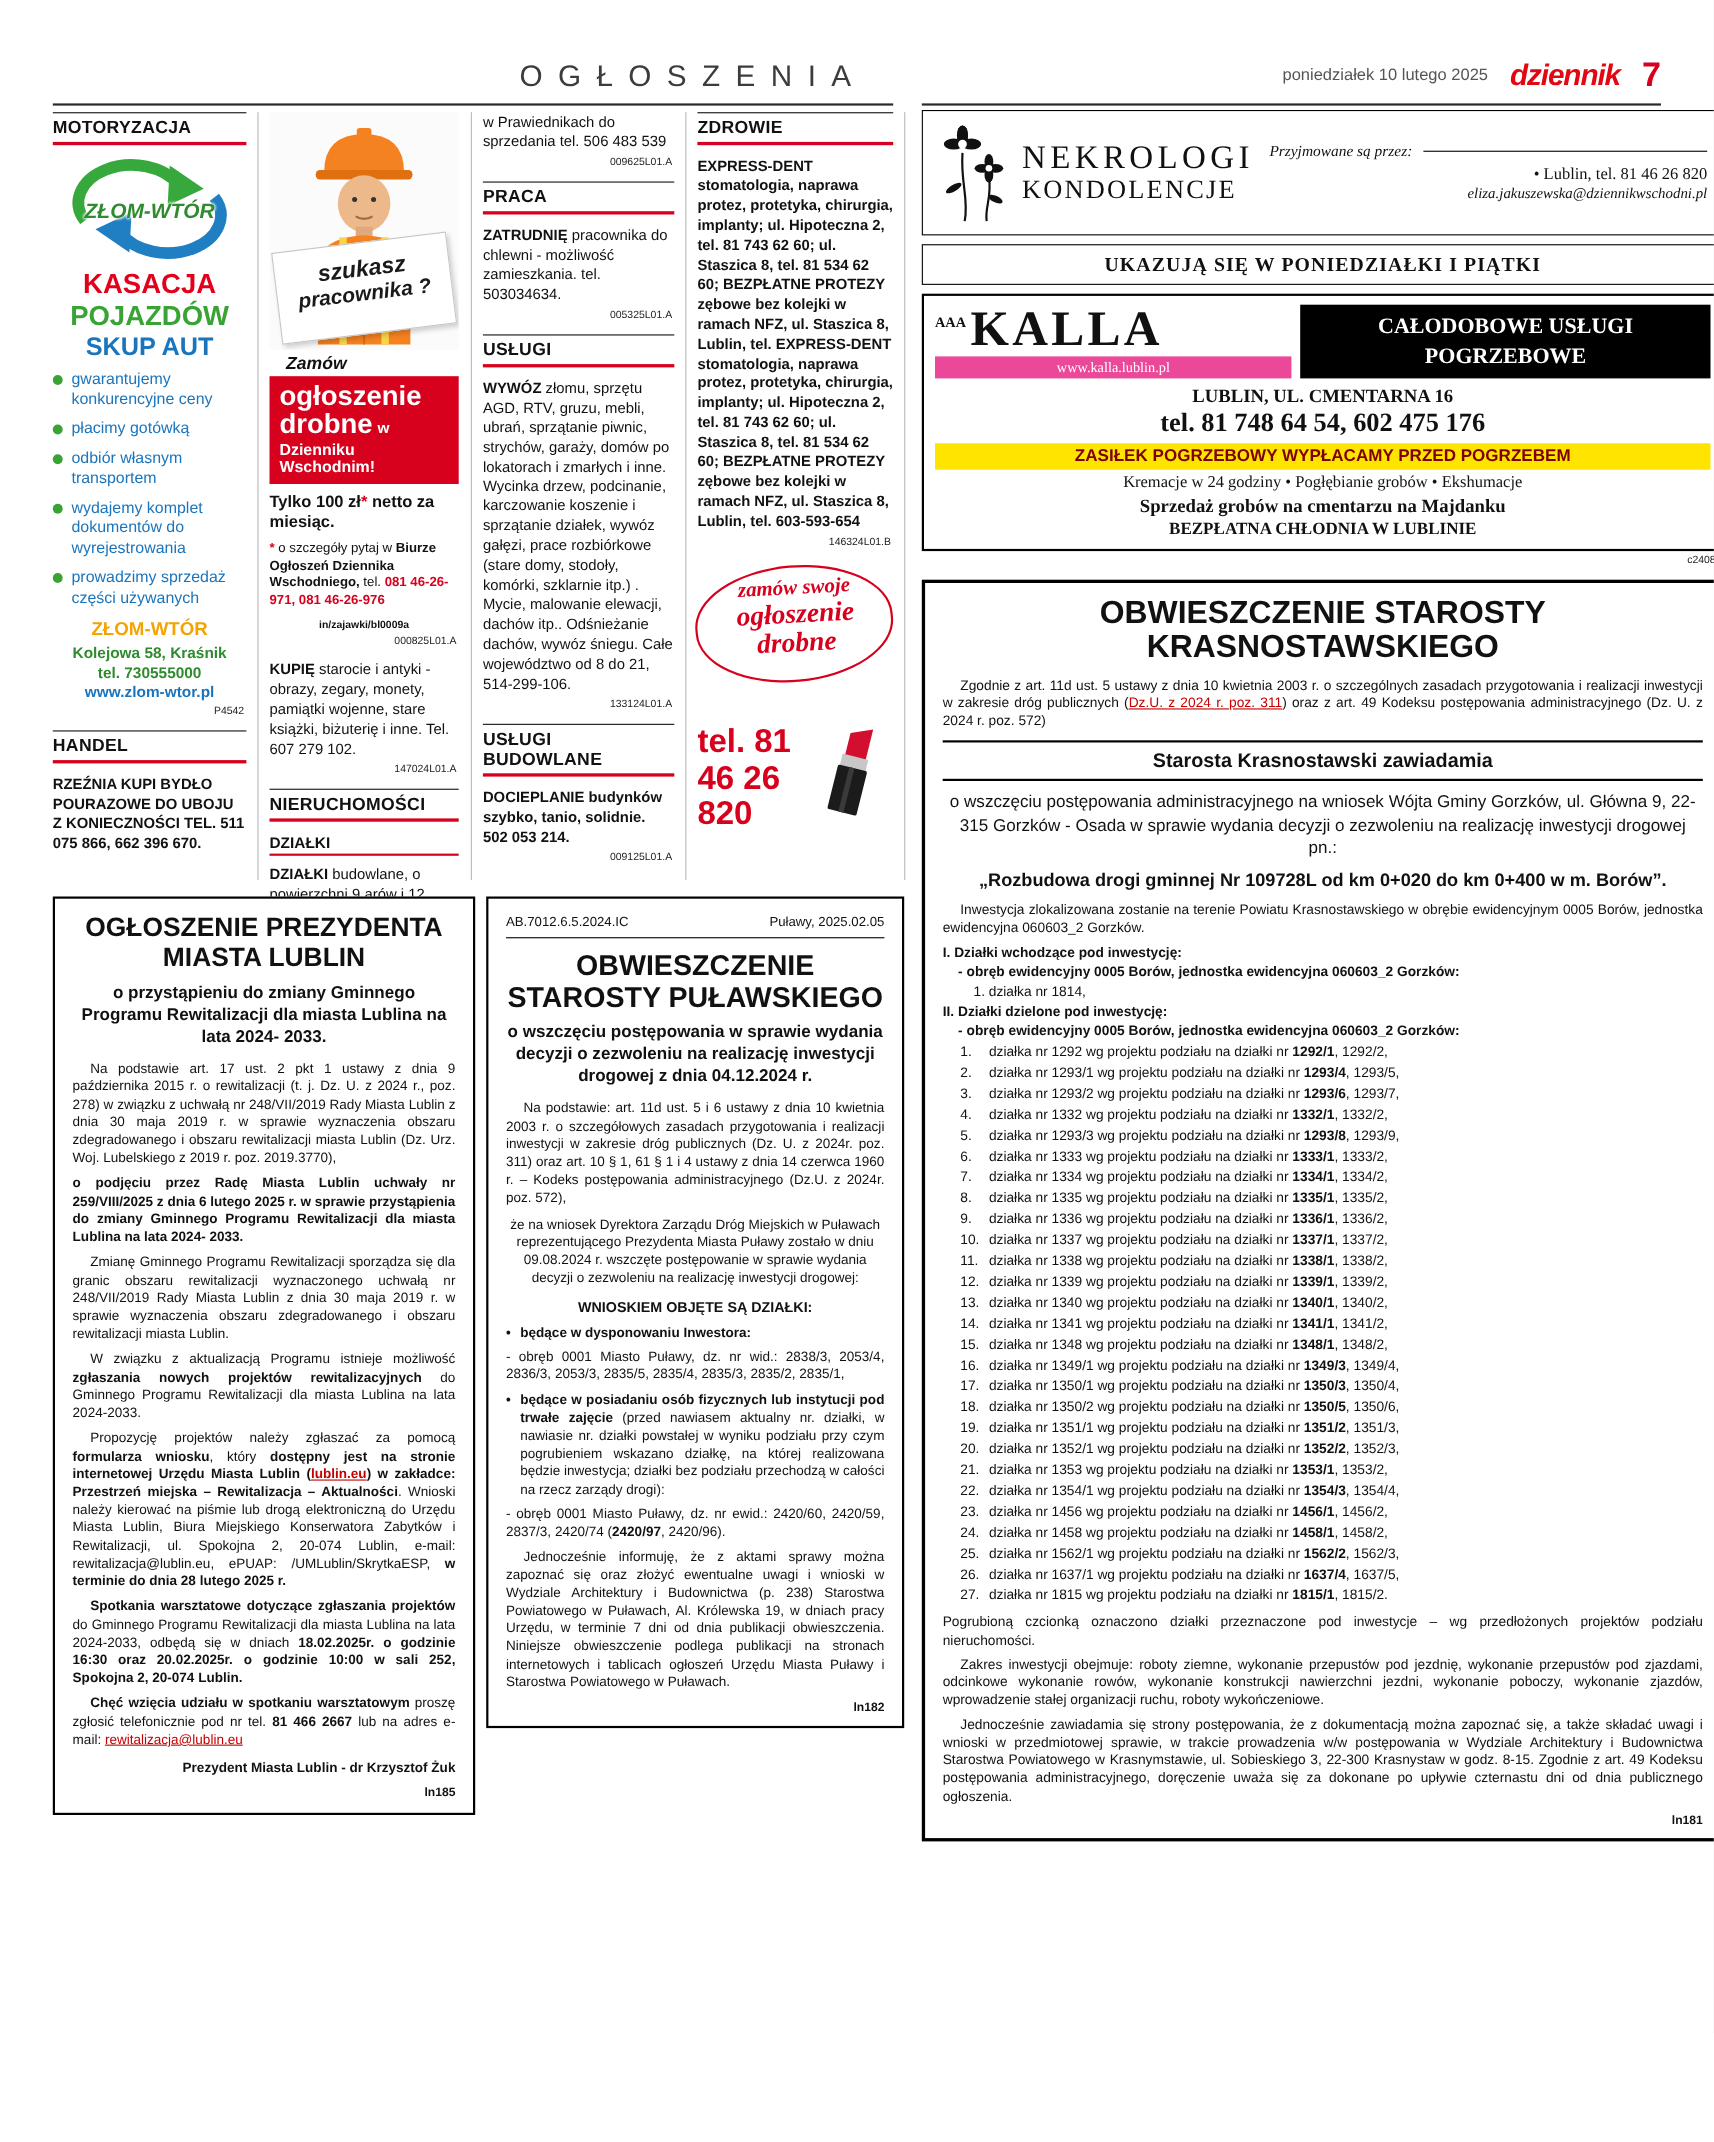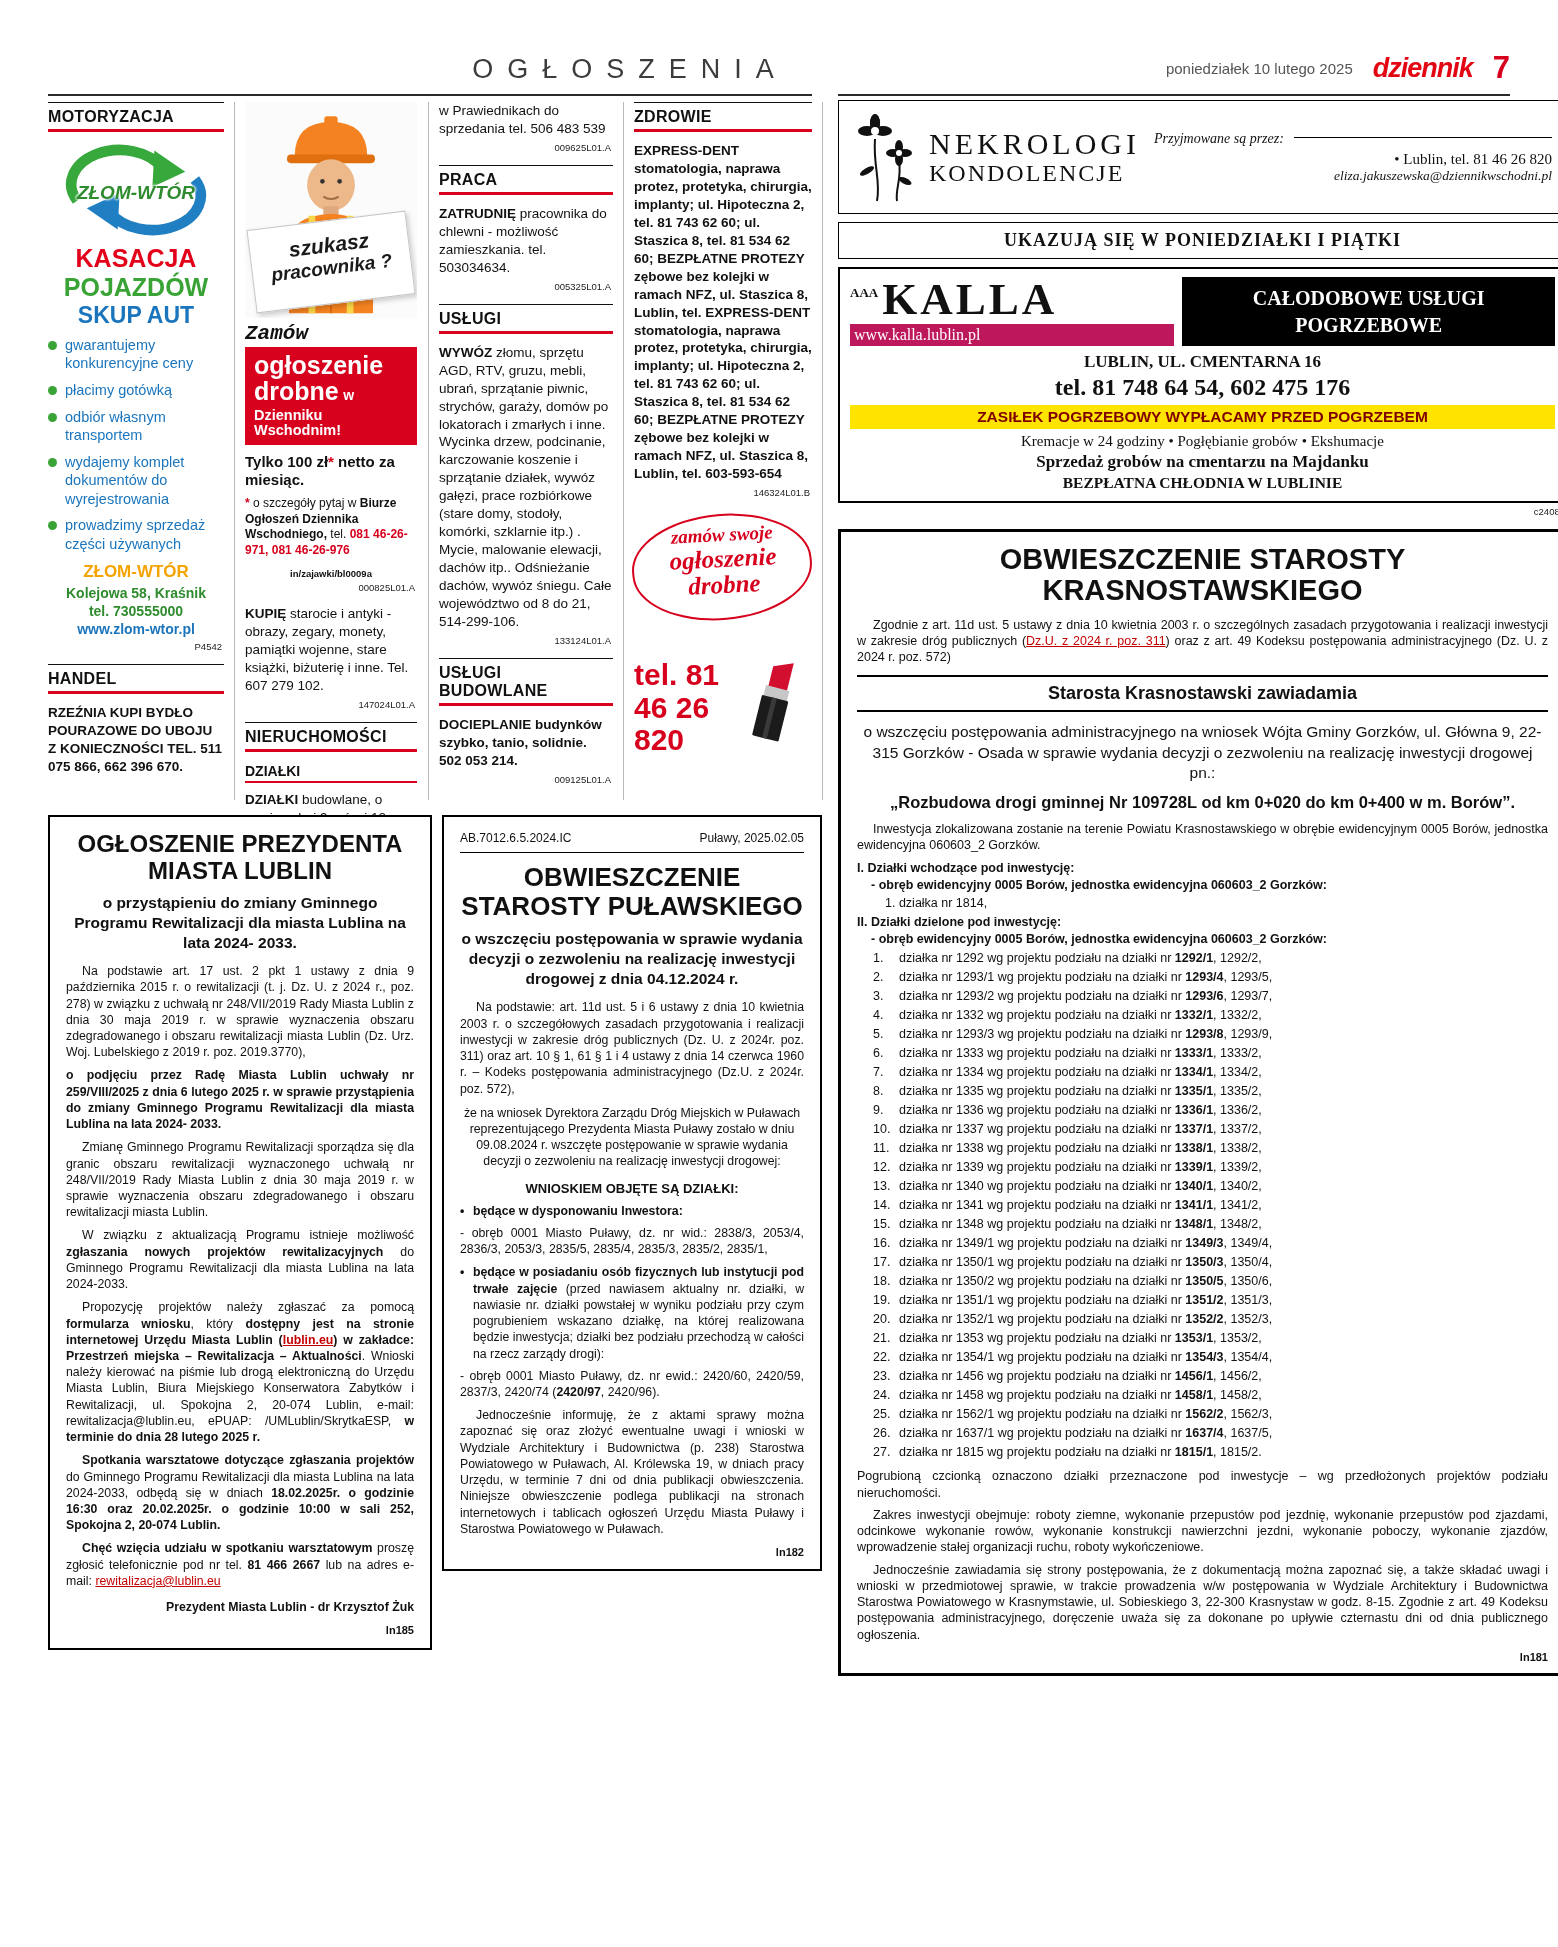--- a/index.html
+++ b/index.html
@@ -37,21 +37,21 @@
   .zf{text-align:center;line-height:1.3;}
   .zf-name{color:#f5a300;font-weight:800;font-size:17px;}
   .zf-addr,.zf-tel{color:#2e8b2e;font-weight:700;font-size:14px;}
   .zf-web{color:var(--blue);font-weight:800;font-size:14px;}
 
   
   .worker-art{position:relative;height:216px;background:#fbfbfb;overflow:hidden;}
   .signboard{position:absolute;left:6px;top:118px;width:160px;height:84px;background:#fff;border:1px solid #c6c6c6;box-shadow:2px 3px 5px rgba(0,0,0,.18);transform:rotate(-7deg);text-align:center;padding-top:12px;font-style:italic;font-weight:800;color:#1a1a1a;}
   .sg1{font-size:21px;}
   .sg2{font-size:19px;}
-  .zamow{font-weight:800;font-style:italic;font-size:21px;margin:4px 0 2px;font-family:Liberation Mono, monospace;}
+  .zamow{font-weight:800;font-style:italic;font-size:16px;margin:4px 15px 2px;}
   .redbox{background:var(--red);color:#fff;padding:6px 9px 7px;line-height:1.02;}
   .rb-big{font-size:25px;font-weight:800;}
   .rb-w{font-size:14px;font-weight:700;}
   .rb-sub{font-size:14.5px;font-weight:700;margin-top:4px;}
   .price{font-size:15px;margin-top:8px;line-height:1.25;}
   .promo-note{font-size:12px;line-height:1.3;margin-top:6px;}
   .slug{font-size:9.5px;font-weight:700;text-align:center;margin-top:10px;}
 
   
   .drobne-promo{position:relative;margin-top:20px;}
@@ -74,21 +74,21 @@
   .rule-line{flex:1;border-bottom:1px solid #000;margin:0 0 3px 10px;}
   .ni-contact{font-size:15px;margin-top:4px;}
   .ni-email{font-style:italic;font-size:13.5px;}
   .schedule-box{border:1px solid #000;margin-top:8px;text-align:center;font-family:"Liberation Serif",serif;font-weight:700;font-size:18px;letter-spacing:1px;padding:7px 0;}
   .kalla-box{border:2px solid #000;margin-top:8px;padding:8px 10px 9px;font-family:"Liberation Serif",serif;text-align:center;}
   .kalla-top{display:flex;gap:8px;align-items:stretch;}
   .kalla-left{width:46%;text-align:left;}
   .kalla-brand{display:flex;align-items:flex-start;}
   .aaa{font-size:13px;font-weight:700;margin:8px 4px 0 0;}
   .kname{font-size:45px;font-weight:800;letter-spacing:3px;line-height:1;}
-  .kalla-web{background:#be185d;color:#fff;font-size:16px;padding:2px 4px;margin-top:2px;}
+  .kalla-web{background:#ec4899;color:#fff;font-size:13px;text-align:center;padding:2px 4px;margin-top:2px;}
   .kalla-services{flex:1;background:#000;color:#fff;font-weight:700;font-size:20px;line-height:1.35;display:flex;flex-direction:column;justify-content:center;}
   .kalla-addr{font-weight:700;font-size:17px;margin-top:6px;}
   .kalla-phones{font-weight:800;font-size:24px;margin-top:2px;}
   .kalla-yellow{background:#ffe400;color:#7e0000;font-weight:800;font-size:15.5px;font-family:"Liberation Sans",sans-serif;padding:3px 0;margin-top:4px;}
   .kalla-row{font-size:15px;margin-top:4px;}
   .kalla-graves{font-weight:800;font-size:17px;margin-top:2px;}
   .kalla-cold{font-weight:800;font-size:15.5px;margin-top:2px;}
 
   
   .notice{border:3px solid #000;background:#fff;padding:12px 16px 10px;}

